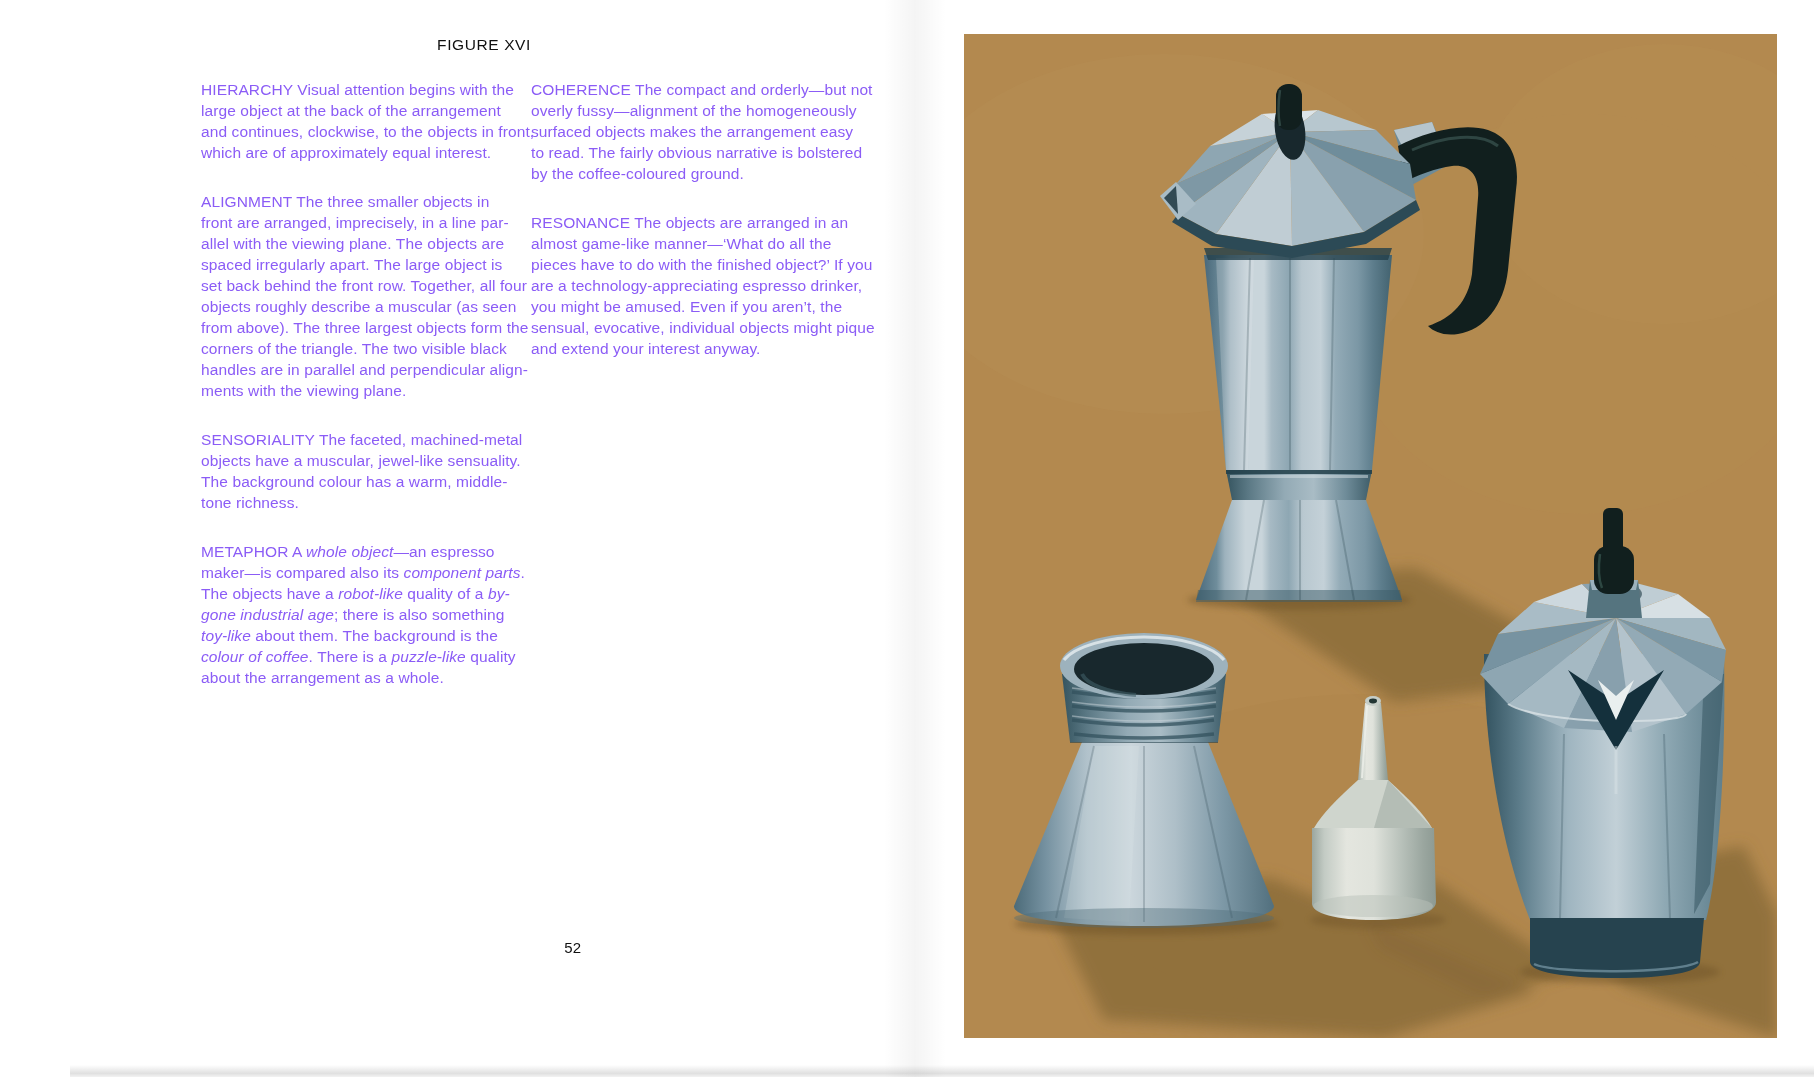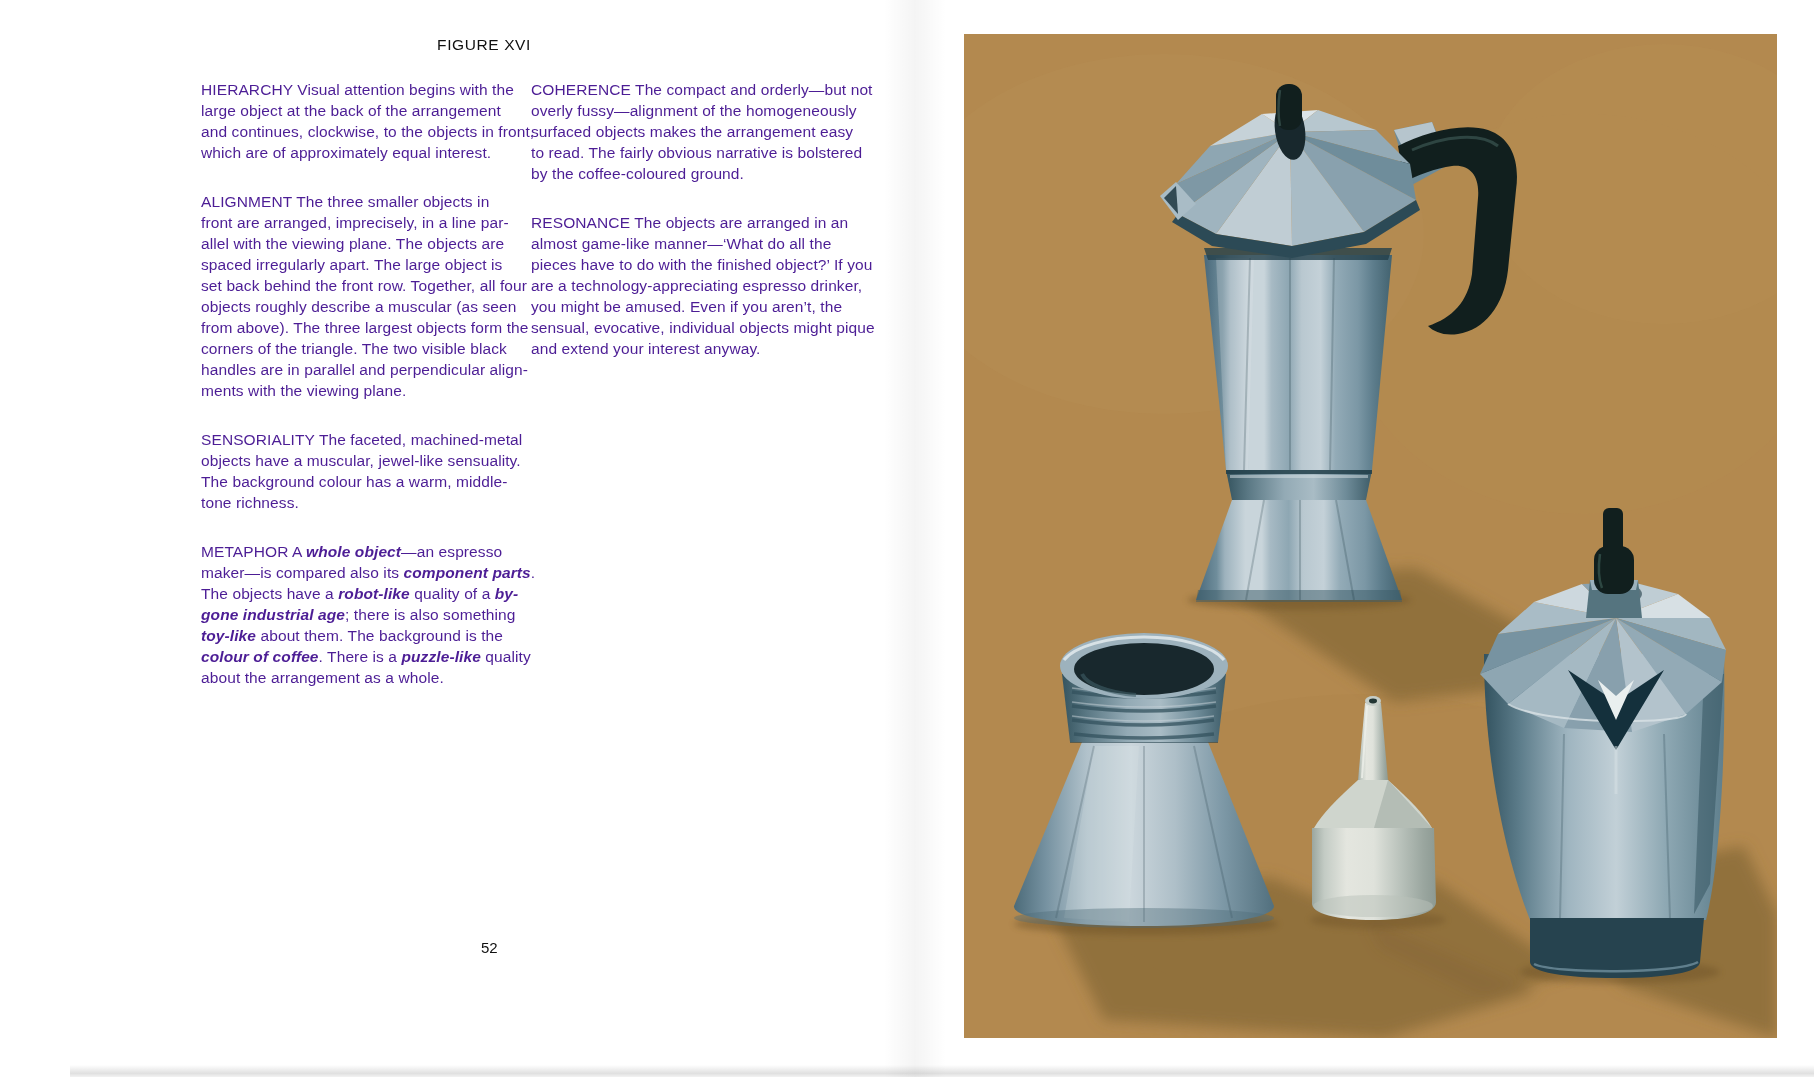--- a/index.html
+++ b/index.html
@@ -7,28 +7,28 @@
     width:1814px;height:1077px;position:relative;overflow:hidden;
     background:#ffffff;
     font-family:"Liberation Sans", sans-serif;
     color:#121212;
   }
   .spread{position:absolute;inset:0;background:#fff;}
   .figure-label{
     position:absolute;top:36px;left:404px;width:160px;text-align:center;
     font-size:15.5px;letter-spacing:.6px;color:#101010;white-space:nowrap;
   }
-  .col{position:absolute;top:79px;font-size:15.5px;line-height:21px;color:#4c1d95;}
+  .col{position:absolute;top:79px;font-size:15.5px;line-height:21px;color:#8b5cf6;}
   .col-left{left:201px;width:340px;}
   .col-right{left:531px;width:348px;}
   .para{margin:0 0 28px 0;}
   .line{white-space:nowrap;letter-spacing:.1px;}
-  .it{font-style:italic;font-weight:bold;}
+  .it{font-style:italic;}
   .page-number{
-    position:absolute;top:939px;left:481px;width:100px;text-align:left;
+    position:absolute;top:939px;left:481px;width:100px;text-align:right;
     font-size:15px;color:#101010;
   }
   .painting{position:absolute;left:964px;top:34px;width:813px;height:1004px;}
   .painting svg{display:block;width:100%;height:100%;}
   .gutter{
     position:absolute;left:884px;top:0;width:62px;height:1077px;pointer-events:none;
     background:linear-gradient(to right, rgba(0,0,0,0), rgba(0,0,0,0.045) 50%, rgba(0,0,0,0));
   }
   .book-edge{
     position:absolute;left:70px;right:0;bottom:0;height:12px;pointer-events:none;

